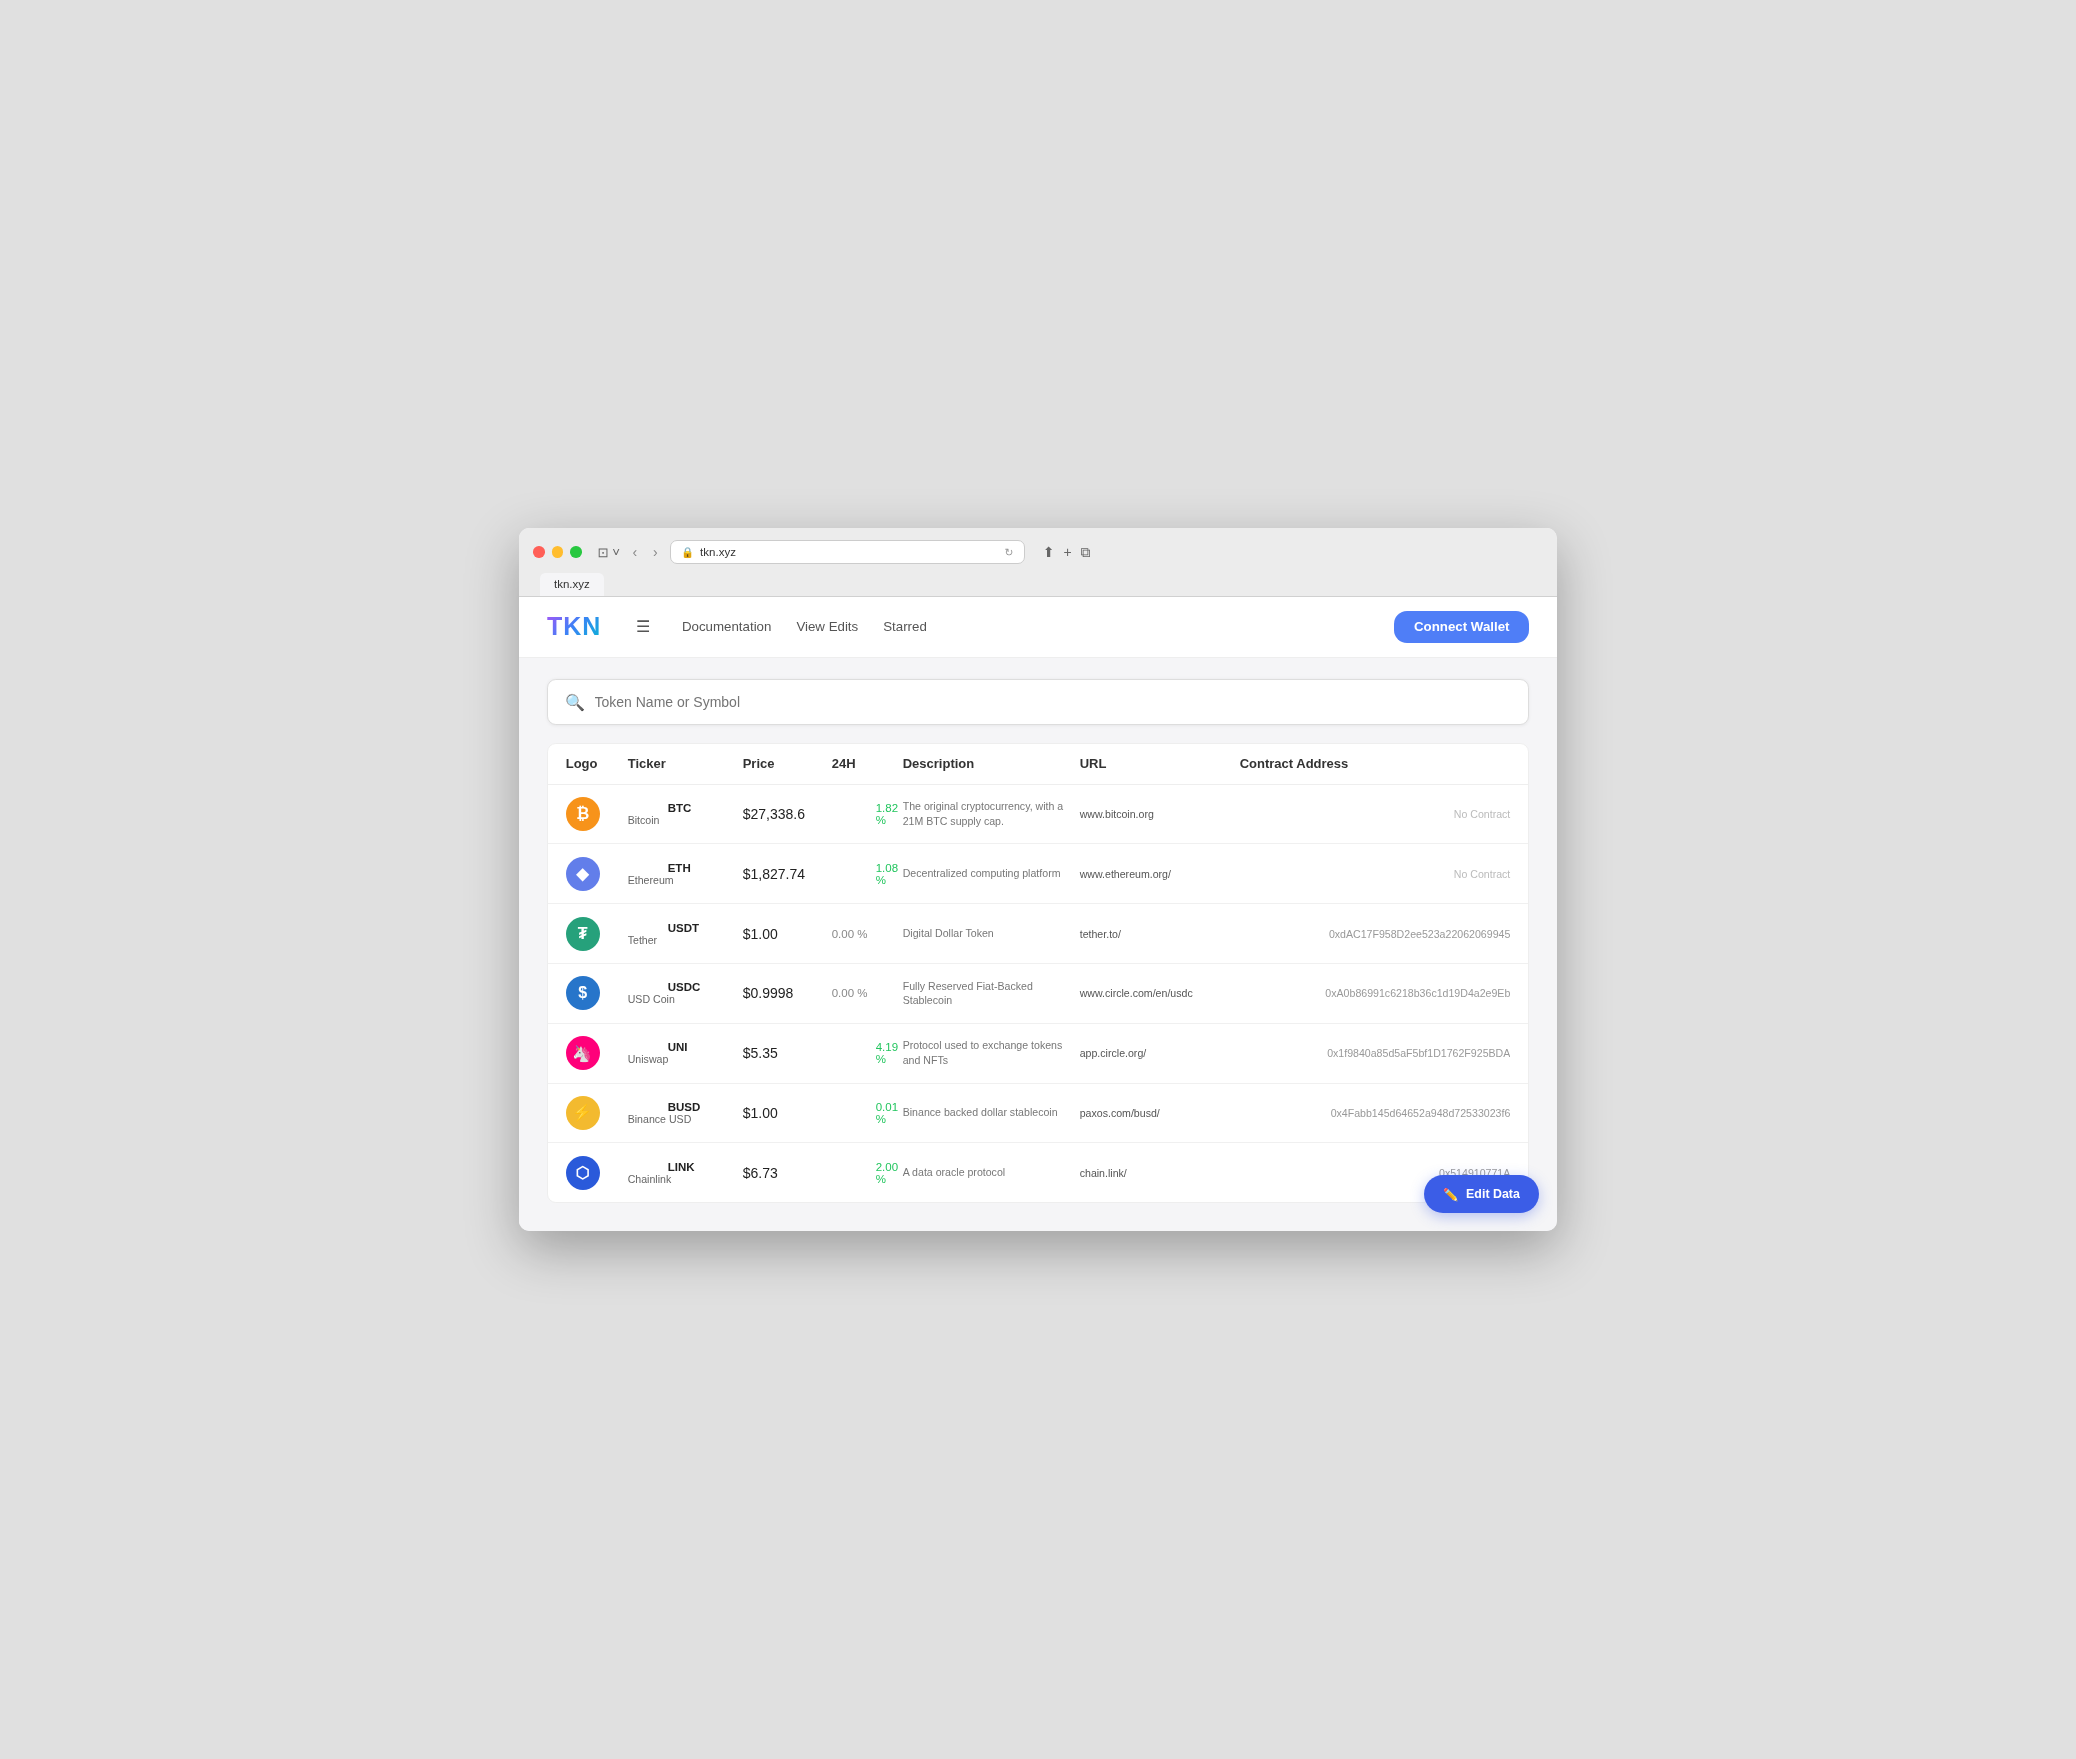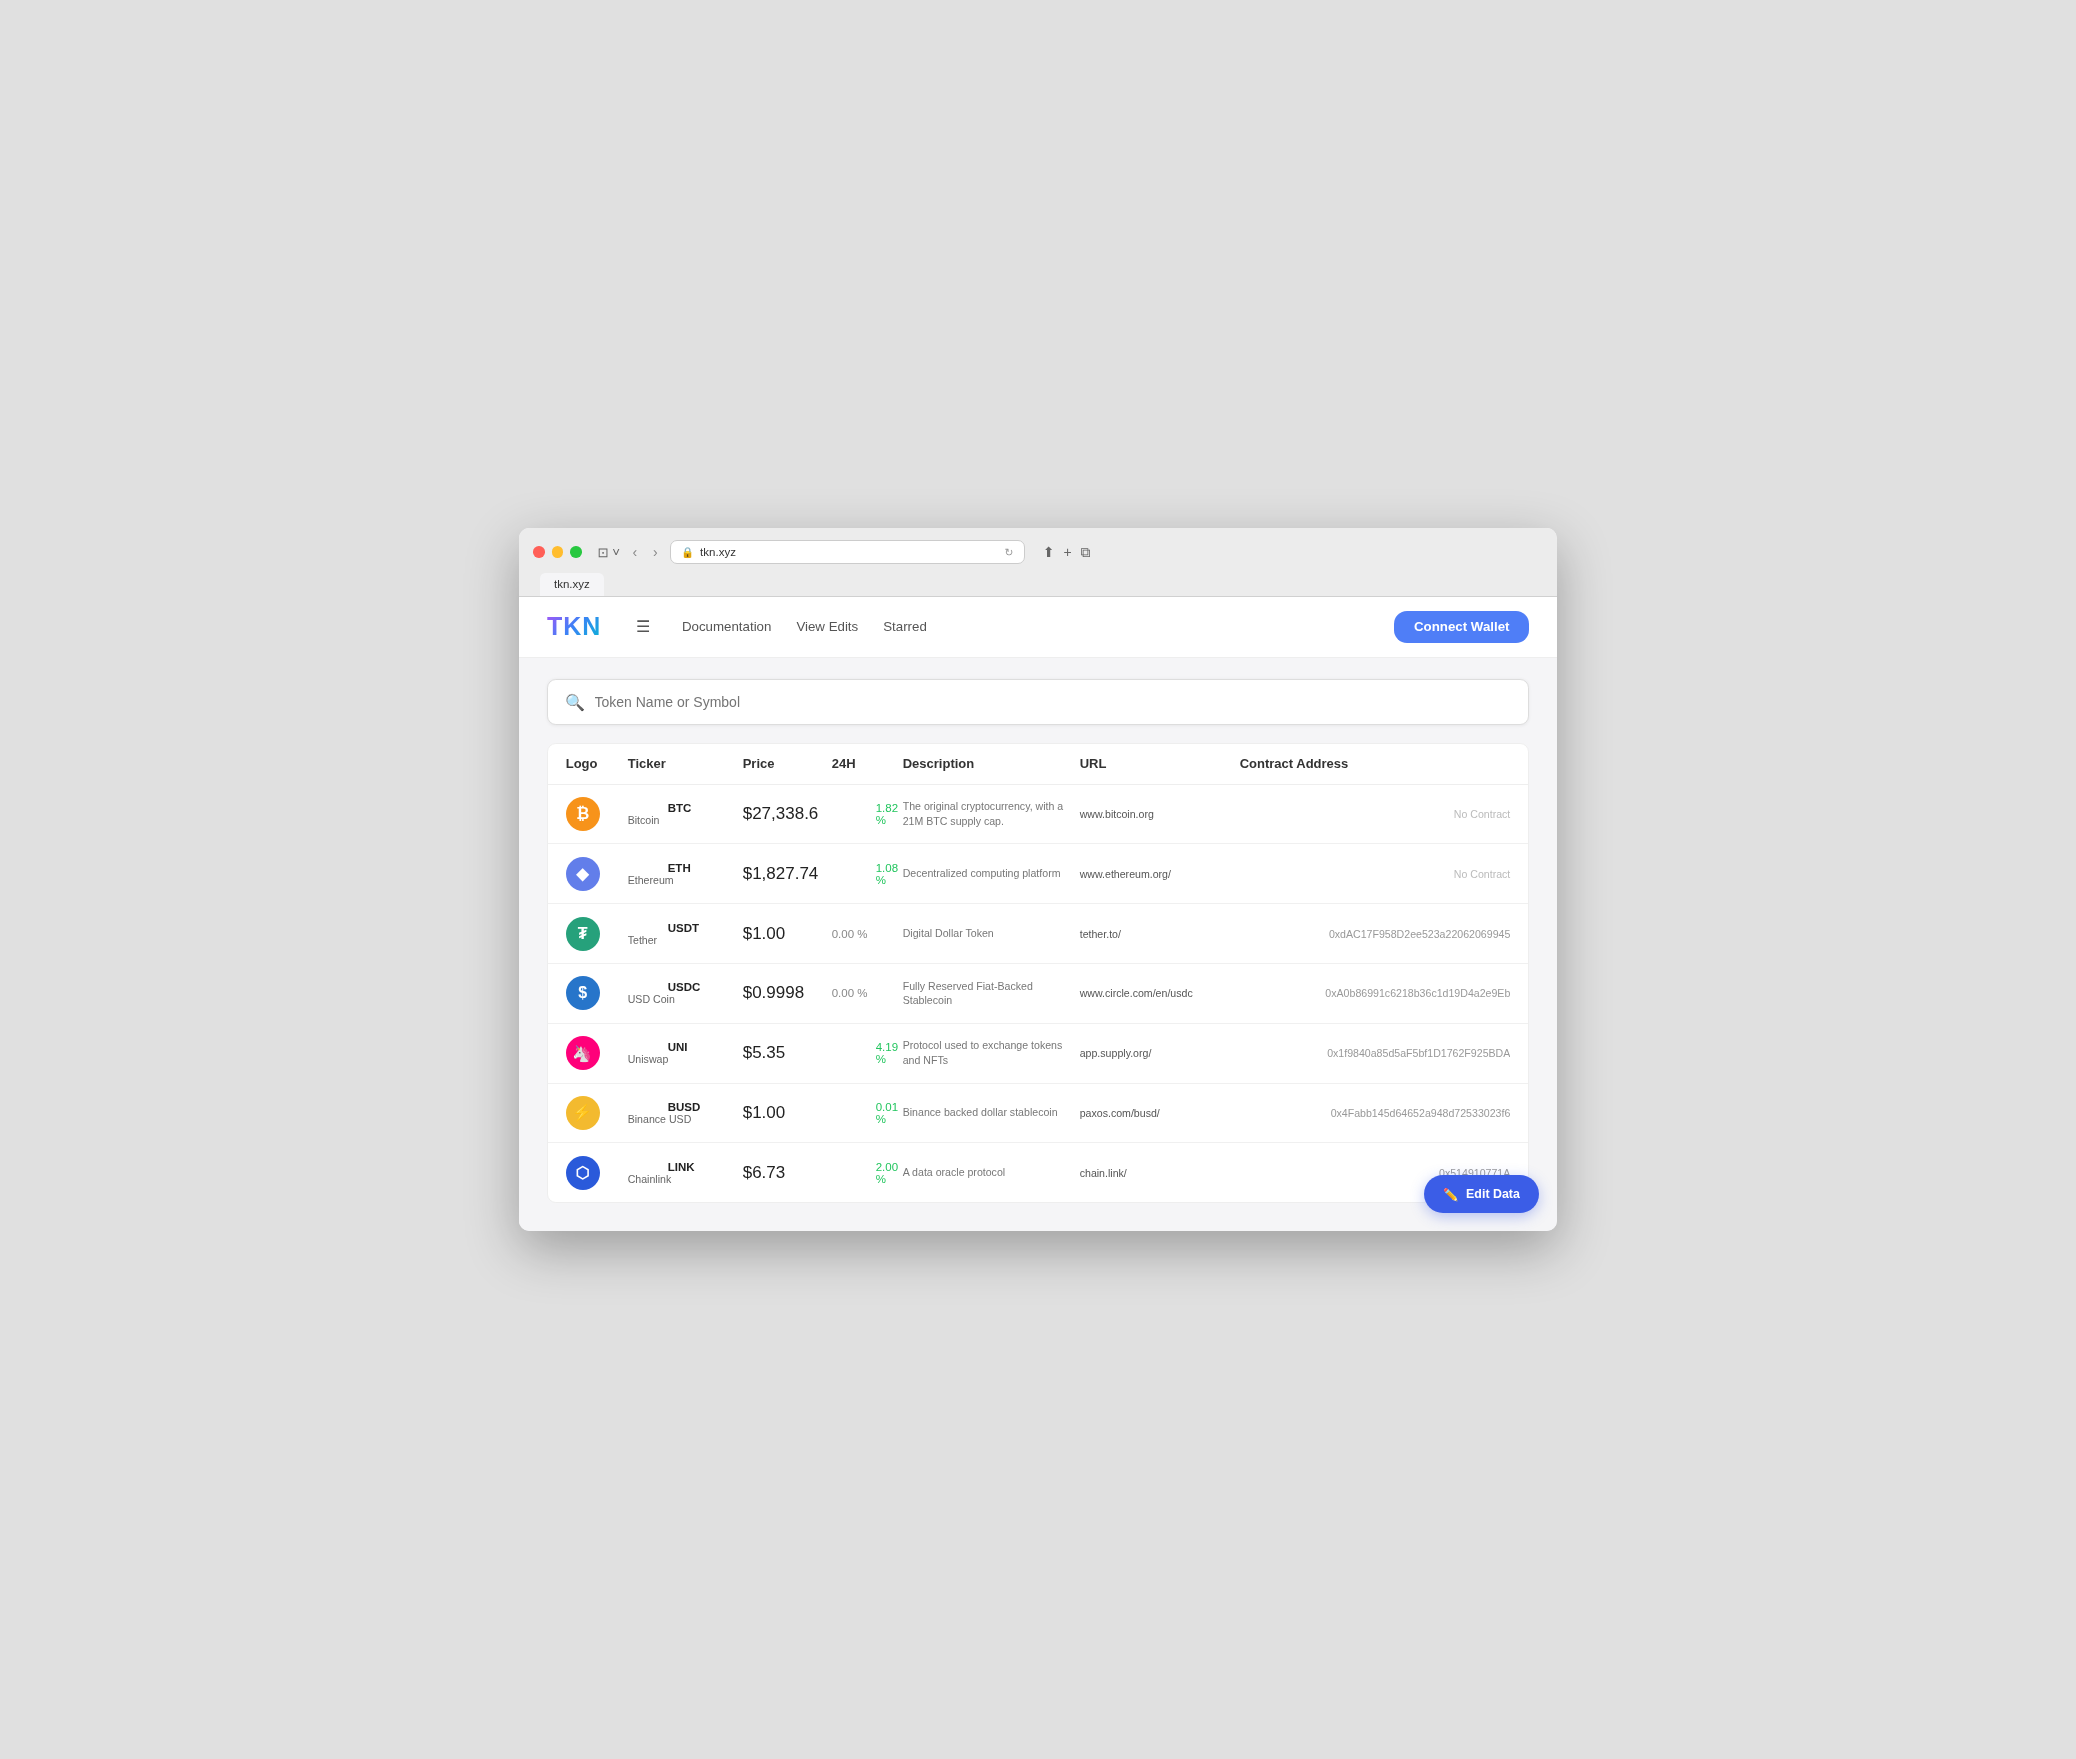--- a/index.html
+++ b/index.html
@@ -223,21 +223,21 @@
       font-weight: 700;
       font-size: 11.5px;
       color: #222;
       padding-left: 40px;
     }
     .token-name {
       font-size: 10.6px;
       color: #666;
     }
     .price-col {
-      font-size: 17px;
+      font-size: 14px;
       color: #222;
     }
     .change-pos {
       color: #22c55e;
       font-weight: 500;
       margin-left: 44px;
     }
     .change-neutral {
       color: #888;
     }
@@ -427,21 +427,21 @@
           <span style="font-size:16px;">🦄</span>
         </div>
       </div>
       <div>
         <div class="token-ticker">UNI</div>
         <div class="token-name">Uniswap</div>
       </div>
       <div class="price-col">$5.35</div>
       <div class="change-pos">4.19 %</div>
       <div class="desc-col">Protocol used to exchange tokens and NFTs</div>
-      <div class="url-col">app.supply.org/</div>
+      <div class="url-col">app.circle.org/</div>
       <div class="contract-col">0x1f9840a85d5aF5bf1D1762F925BDA</div>
     </div>
             <div class="table-row">
       <div>
         <div class="token-logo" style="background:#f3ba2f">
           <span style="font-size:16px;">⚡</span>
         </div>
       </div>
       <div>
         <div class="token-ticker">BUSD</div>

